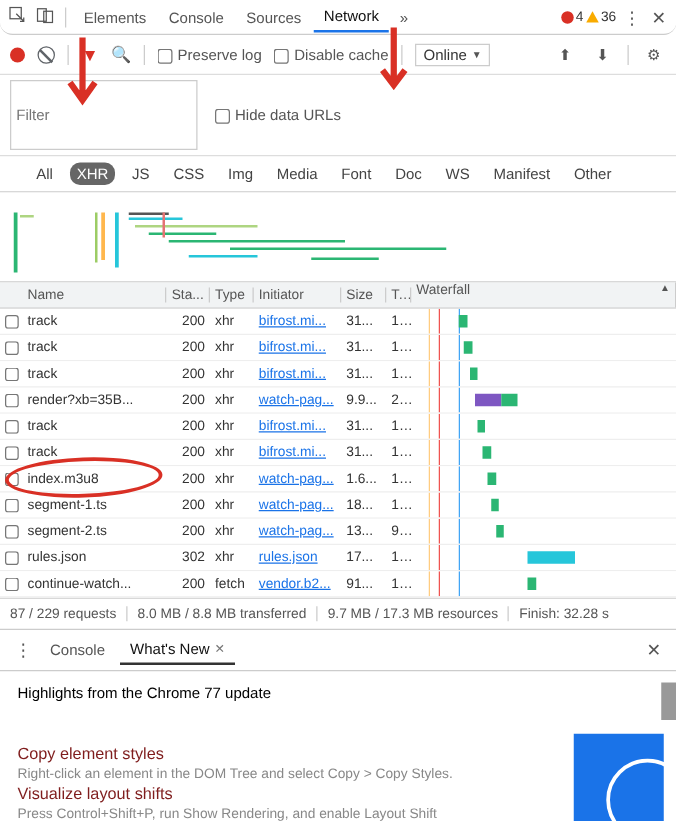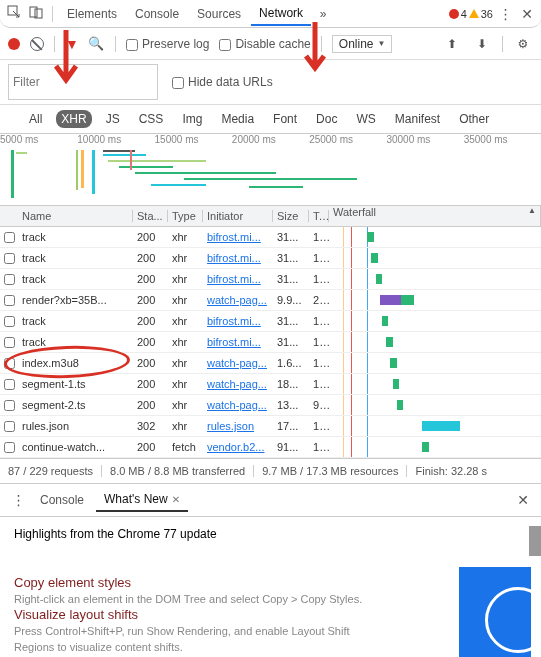--- a/index.html
+++ b/index.html
@@ -17,37 +17,37 @@
   .record { width: 12px; height: 12px; border-radius: 50%; background: #d93025; }
   .nope { width: 14px; height: 14px; border: 1.5px solid #5f6368; border-radius: 50%; position: relative; }
   .nope::after { content: ""; position: absolute; width: 14px; height: 1.5px; background: #5f6368; top: 6px; left: -1px; transform: rotate(45deg); }
   .funnel { font-size: 14px; color: #d93025; }
   .mag { font-size: 13px; color: #555; }
   .chk { display: flex; align-items: flex-end; gap: 4px; color: #555; }
   .chk input { width: 12px; height: 12px; }
   .online { display: flex; align-items: center; gap: 4px; border: 1px solid #ccc; padding: 1px 6px; color: #333; }
   .caret { font-size: 8px; color: #555; }
   .filterbar { display: flex; align-items: center; gap: 14px; padding: 4px 8px; border-bottom: 1px solid #ddd; }
-  .filter-input { border: 1px solid #ccc; padding: 10px 4px; width: 150px; font-size: 12px; color: #999; }
+  .filter-input { border: 1px solid #ccc; padding: 20px 4px; width: 150px; font-size: 12px; color: #999; }
   .typebar { display: flex; align-items: center; gap: 9px; padding: 5px 24px; border-bottom: 1px solid #ccc; }
   .type-tab { color: #444; cursor: pointer; padding: 2px 5px; border-radius: 8px; }
   .type-tab.active { background: #666; color: #fff; }
   .waterfall-overview { height: 72px; border-bottom: 1px solid #ccc; position: relative; background: #fff; overflow: hidden; }
   .time-axis { display: flex; position: absolute; top: 0; left: 0; right: 0; font-size: 10px; color: #888; }
   .time-axis span { flex: 1; text-align: left; }
   .bars-area { position: absolute; top: 14px; left: 0; right: 0; bottom: 0; }
   .bars-area div { position: absolute; height: 2px; }
   .grid { border-bottom: 1px solid #ccc; }
   .grid-head, .grid-row { display: flex; align-items: center; height: 21px; }
   .grid-head { background: #f1f3f4; border-bottom: 1px solid #ccc; font-weight: 400; color: #555; position: relative; }
   .grid-head .cell { border-right: 1px solid #ccc; }
   .cell { padding: 0 4px; overflow: hidden; white-space: nowrap; text-overflow: ellipsis; font-size: 11px; }
   .c-chk { width: 18px; display: flex; justify-content: center; }
   .c-name { width: 115px; }
-  .c-stat { width: 35px; }
+  .c-stat { width: 35px; text-align: right; }
   .c-type { width: 35px; }
   .c-init { width: 70px; color: #1a73e8; text-decoration: underline; }
   .grid-head .c-init { color: #555; text-decoration: none; }
   .c-size { width: 36px; }
   .c-time { width: 20px; }
   .c-wf { flex: 1; position: relative; height: 100%; }
   .grid-row { border-bottom: 1px solid #eee; }
   .grid-row:nth-child(odd) { background: #fff; }
   .grid-row input { width: 11px; height: 11px; }
   .wf-bar { position: absolute; height: 10px; top: 5px; }
@@ -160,29 +160,20 @@
   <div class="type-tab">Img</div>
   <div class="type-tab">Media</div>
   <div class="type-tab">Font</div>
   <div class="type-tab">Doc</div>
   <div class="type-tab">WS</div>
   <div class="type-tab">Manifest</div>
   <div class="type-tab">Other</div>
 </div>
 
 <div class="waterfall-overview">
-  <div class="time-axis">
-    <span>5000 ms</span>
-      <span>10000 ms</span>
-      <span>15000 ms</span>
-      <span>20000 ms</span>
-      <span>25000 ms</span>
-      <span>30000 ms</span>
-      <span>35000 ms</span>
-  </div>
   <div class="bars-area">
     <div style="left:2%;width:0.5%;top:2px;background:#2bb673;height:48px"></div>
     <div style="left:3%;width:2%;top:4px;background:#aed581"></div>
     <div style="left:14%;width:0.5%;top:2px;background:#9ccc65;height:40px"></div>
     <div style="left:15%;width:0.5%;top:2px;background:#ffb74d;height:38px"></div>
     <div style="left:17%;width:0.5%;top:2px;background:#26c6da;height:44px"></div>
     <div style="left:19%;width:8%;top:6px;background:#26c6da"></div>
     <div style="left:19%;width:6%;top:2px;background:#555"></div>
     <div style="left:20%;width:18%;top:12px;background:#aed581"></div>
     <div style="left:22%;width:10%;top:18px;background:#2bb673"></div>

